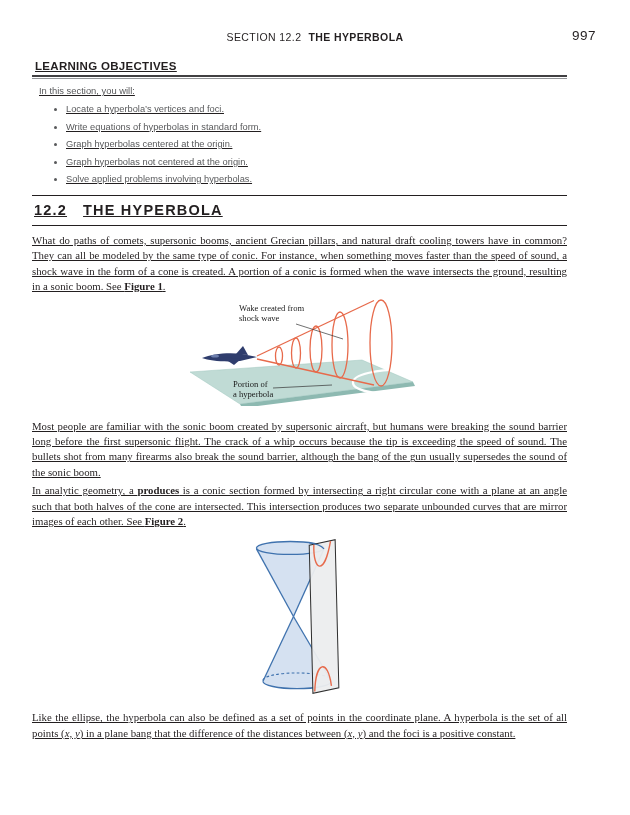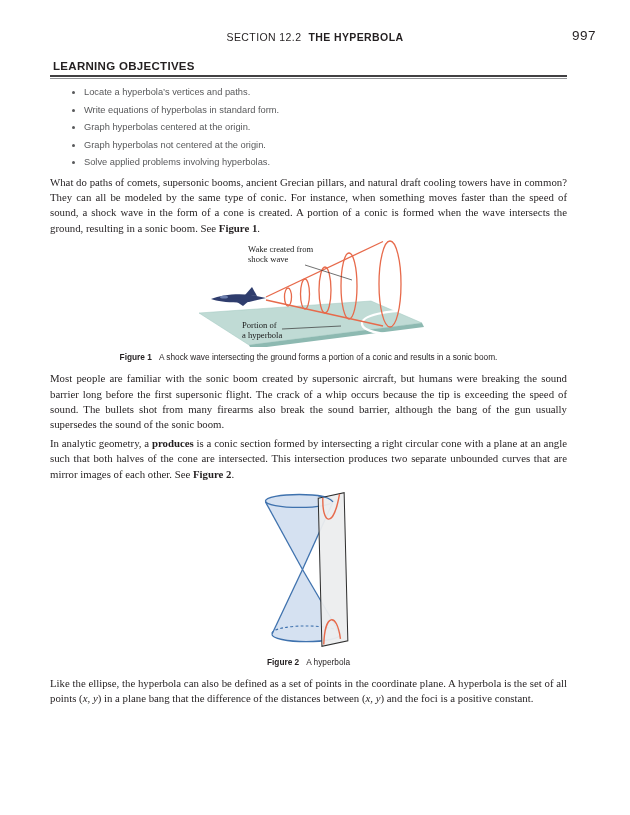--- a/index.html
+++ b/index.html
@@ -15,21 +15,21 @@
     position:absolute; left:0; right:0; top:31px; text-align:center;
     font-family:"Liberation Sans", sans-serif; font-size:10.5px; letter-spacing:.4px;
   }
   .rh-center .rh-section { font-weight:normal; margin-right:7px; }
   .rh-center .rh-title { font-weight:bold; }
   .rh-pagenum {
     position:absolute; right:34px; top:28px;
     font-family:Liberation Sans, sans-serif; font-size:13.5px; letter-spacing:.5px;
   }
   
-  .content { margin:0 63px 0 50px; }
+  .content { margin:0 63px 0 32px;text-decoration:underline; }
   .lo-box { margin-top:8px; }
   .lo-title {
     font-family:"Liberation Sans", sans-serif; font-weight:bold;
     font-size:11.5px; letter-spacing:.3px; padding:0 0 3px 3px;
   }
   .lo-rule { border-top:2px solid #414042; border-bottom:1px solid #939598; height:4px; }
   .lo-intro {
     font-family:"Liberation Sans", sans-serif; font-size:9.4px; color:#58595b;
     padding:6px 0 0 7px;
   }
@@ -72,29 +72,33 @@
       <span class="rh-section">SECTION 12.2</span><span class="rh-title">THE HYPERBOLA</span>
     </div>
     <div class="rh-pagenum">997</div>
   </div>
 
   <div class="content">
 
     <div class="lo-box">
       <div class="lo-title">LEARNING OBJECTIVES</div>
       <div class="lo-rule"></div>
+      <div class="lo-intro">In this section, you will:</div>
       <ul class="lo-list">
-        <li>Locate a hyperbola’s vertices and paths.</li>
+        <li>Locate a hyperbola’s vertices and foci.</li>
         <li>Write equations of hyperbolas in standard form.</li>
         <li>Graph hyperbolas centered at the origin.</li>
         <li>Graph hyperbolas not centered at the origin.</li>
         <li>Solve applied problems involving hyperbolas.</li>
       </ul>
     </div>
 
+    <div class="section-head">
+      <span class="num">12.2</span><span class="ttl">THE HYPERBOLA</span>
+    </div>
 
     <p class="para"><span>What do paths of comets, supersonic booms, ancient Grecian pillars, and natural draft cooling towers have in common? They can all be modeled by the same type of conic. For instance, when something moves faster than the speed of sound, a shock wave in the form of a cone is created. A portion of a conic is formed when the wave intersects the ground, resulting in a sonic boom. See </span><b>Figure 1</b><span>.</span></p>
 
     <div class="fig1-wrap">
       <svg width="250" height="108" viewBox="0 0 250 108">
 
         <polygon points="14,74 186,62 237,84 64,106" fill="#c0dbd5" stroke="#9ec7bf" stroke-width="0.5"></polygon>
         <polygon points="64,106 237,84 239,88 66,110" fill="#8db9b1"></polygon>
 
         <path d="M 237,72 C 201,70 176,77 177,85 C 178,94 208,98 241,96" stroke="#ffffff" stroke-width="2.3" fill="none"></path>
@@ -117,23 +121,20 @@
         </g>
 
         <text class="fig-label" x="63" y="13">Wake created from</text>
         <text class="fig-label" x="63" y="23">shock wave</text>
         <line x1="120" y1="26" x2="167" y2="41" stroke="#333" stroke-width="0.7"></line>
         <text class="fig-label" x="57" y="89">Portion of</text>
         <text class="fig-label" x="57" y="99">a hyperbola</text>
         <line x1="97" y1="90" x2="156" y2="87" stroke="#333" stroke-width="0.7"></line>
       </svg>
     </div>
-    <div class="fig-caption">
-      <span class="cap-label">Figure 1</span><span>A shock wave intersecting the ground forms a portion of a conic and results in a sonic boom.</span>
-    </div>
 
     <p class="para" style="margin-top:9px">Most people are familiar with the sonic boom created by supersonic aircraft, but humans were breaking the sound barrier long before the first supersonic flight. The crack of a whip occurs because the tip is exceeding the speed of sound. The bullets shot from many firearms also break the sound barrier, although the bang of the gun usually supersedes the sound of the sonic boom.</p>
 
 
     <p class="para" style="margin-top:3px"><span>In analytic geometry, a </span><b>produces</b><span> is a conic section formed by intersecting a right circular cone with a plane at an angle such that both halves of the cone are intersected. This intersection produces two separate unbounded curves that are mirror images of each other. See </span><b>Figure 2</b><span>.</span></p>
 
     <div class="fig2-wrap">
       <svg width="125" height="162" viewBox="0 0 125 175">
 
         <g>
@@ -152,20 +153,17 @@
         <polygon points="73,11 101,5 105,165 77,171" fill="#ecedee" fill-opacity="0.95" stroke="#2f2f2f" stroke-width="1.1"></polygon>
 
         <path d="M 73,8.6 C 80,9.5 86,11.5 89,15" stroke="#3f72ae" stroke-width="1.4" fill="none"></path>
 
         <g stroke="#e76a4b" stroke-width="1.5" fill="none">
           <path d="M 78,10.5 C 77,38 89,46 96,6.5"></path>
           <path d="M 79,169 C 80,136 93,133 97,163"></path>
         </g>
       </svg>
     </div>
-    <div class="fig-caption" style="margin-top:3px">
-      <span class="cap-label">Figure 2</span><span>A hyperbola</span>
-    </div>
 
     <p class="para" style="margin-top:9px"><span>Like the ellipse, the hyperbola can also be defined as a set of points in the coordinate plane. A hyperbola is the set of all points (</span><i>x, y</i><span>) in a plane bang that the difference of the distances between (</span><i>x, y</i><span>) and the foci is a positive constant.</span></p>
 
   </div>
 </div>
 
 </body></html>

